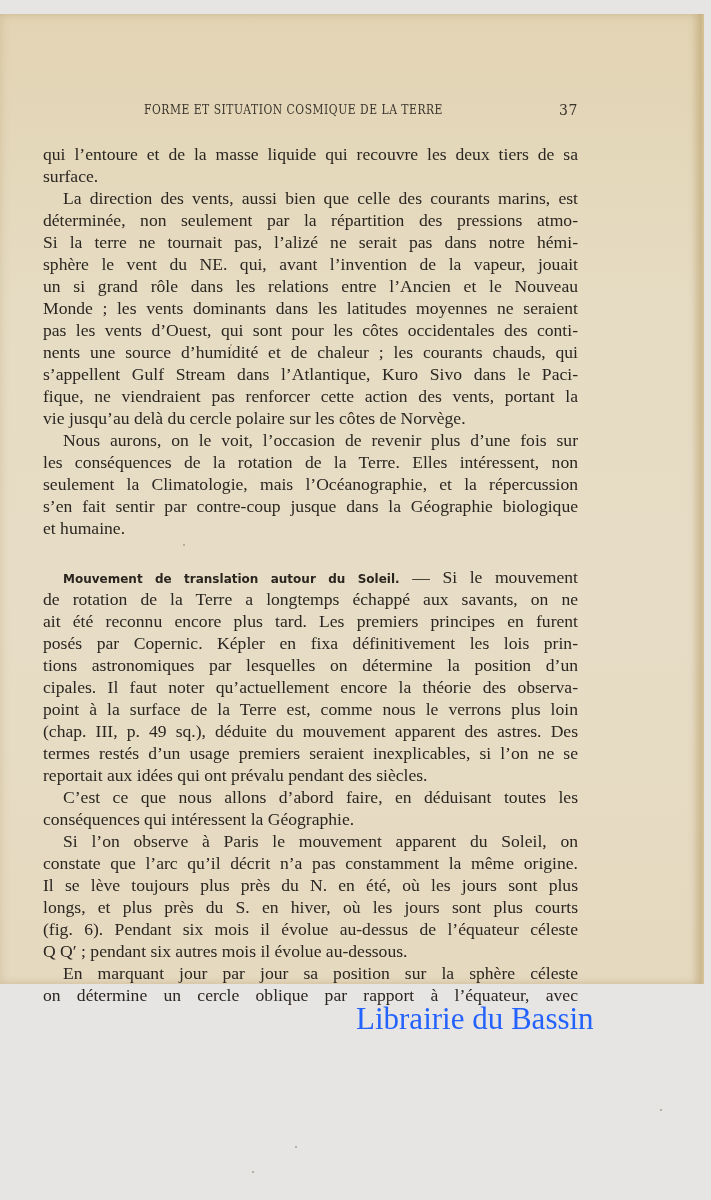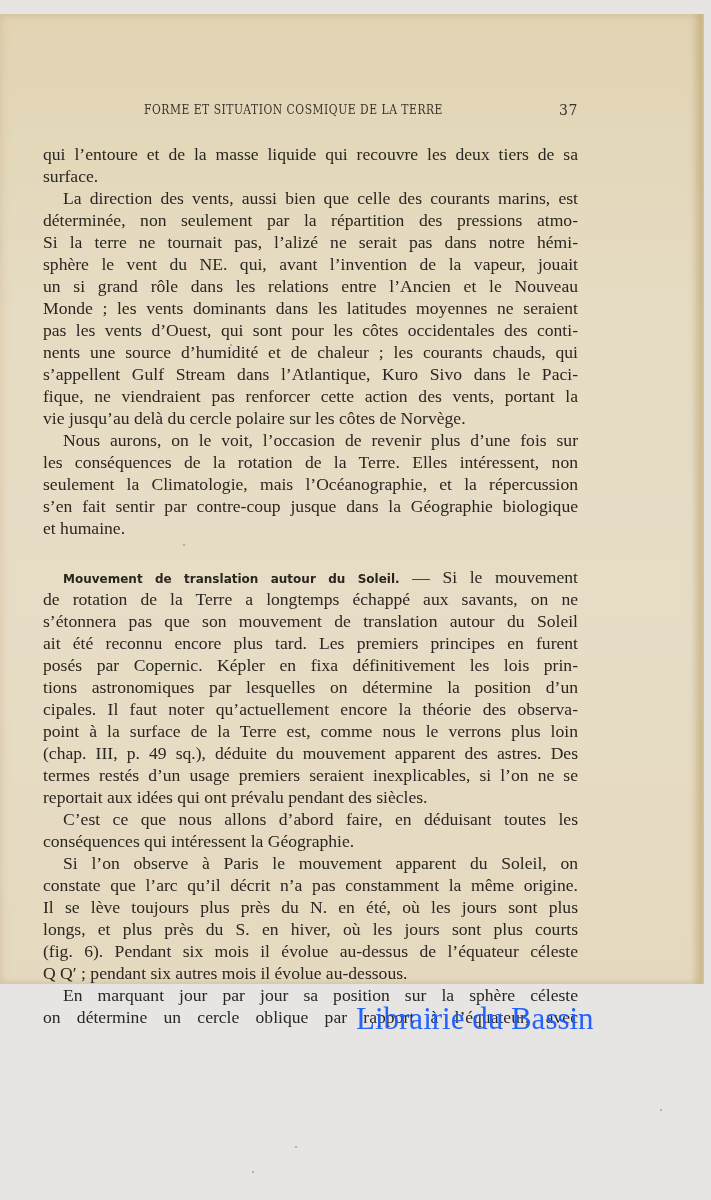--- a/index.html
+++ b/index.html
@@ -148,21 +148,20 @@
       <span class="line">seulement la Climatologie, mais l’Océanographie, et la répercussion</span>
       <span class="line">s’en fait sentir par contre-coup jusque dans la Géographie biologique</span>
       <span class="line last">et humaine.</span>
     </div>
 
     <div class="para-gap"></div>
 
     <div>
       <span class="line indent"><span class="section-heading">Mouvement de translation autour du Soleil.</span><span> — Si le mouvement</span></span>
       <span class="line">de rotation de la Terre a longtemps échappé aux savants, on ne</span>
-      <span class="line">s’étonnera pas que son mouvement de translation autour du Soleil</span>
       <span class="line">ait été reconnu encore plus tard. Les premiers principes en furent</span>
       <span class="line">posés par Copernic. Képler en fixa définitivement les lois prin-</span>
       <span class="line">tions astronomiques par lesquelles on détermine la position d’un</span>
       <span class="line">cipales. Il faut noter qu’actuellement encore la théorie des observa-</span>
       <span class="line">point à la surface de la Terre est, comme nous le verrons plus loin</span>
       <span class="line">(chap. III, p. 49 sq.), déduite du mouvement apparent des astres. Des</span>
       <span class="line">termes restés d’un usage premiers seraient inexplicables, si l’on ne se</span>
       <span class="line last">reportait aux idées qui ont prévalu pendant des siècles.</span>
     </div>
 

